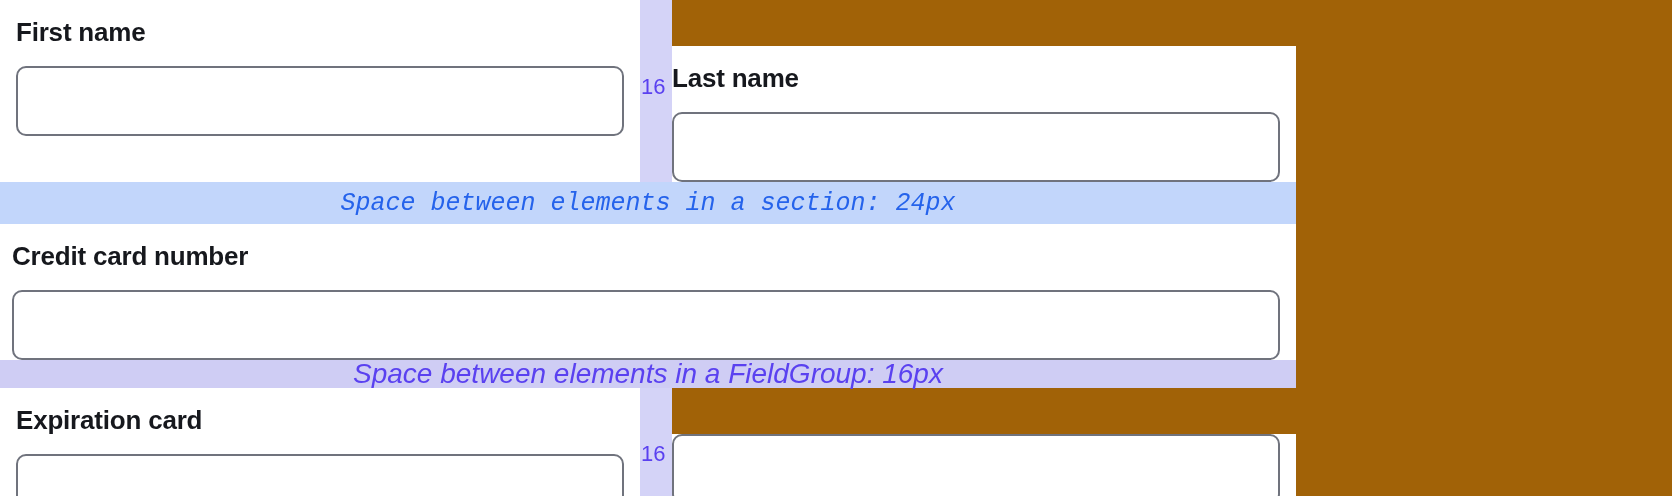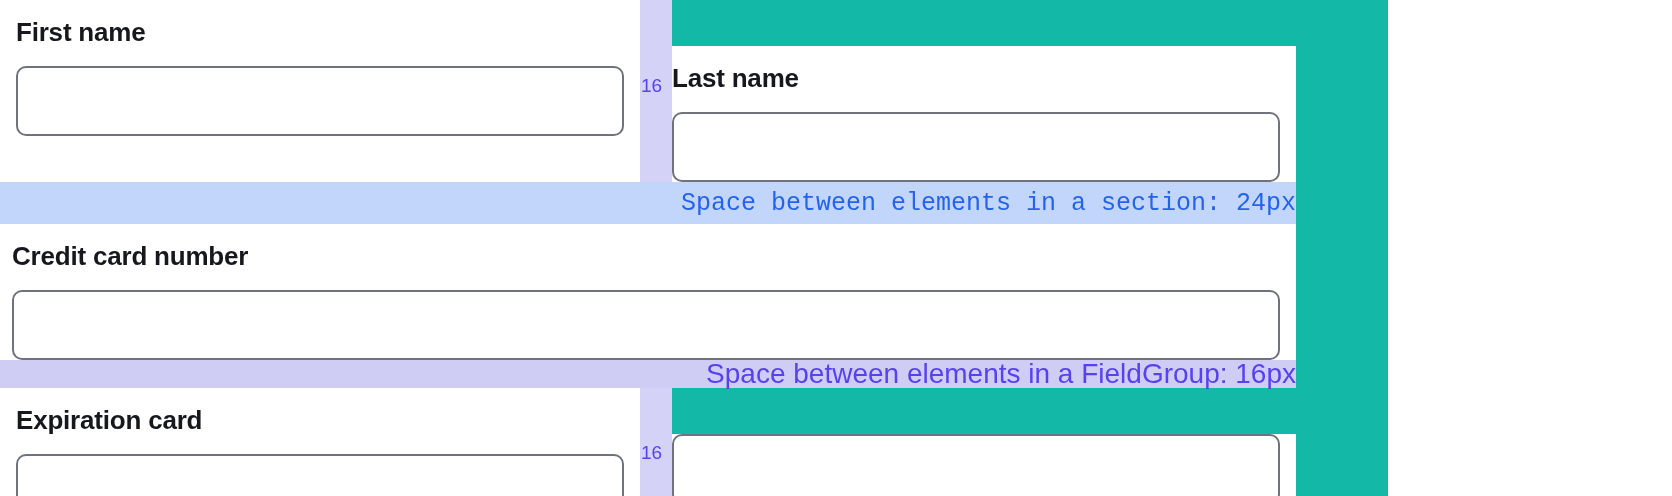--- a/index.html
+++ b/index.html
@@ -10,23 +10,23 @@
   body {
     width: 1672px;
     height: 496px;
     overflow: hidden;
     font-family: "Liberation Sans", sans-serif;
     -webkit-font-smoothing: antialiased;
   }
 
   .canvas {
     position: relative;
-    width: 1388px;
+    width: 1672px;
     height: 496px;
-    background: #14b8a6;
+    background: #a16207;
   }
 
   
   .content {
     position: absolute;
     left: 0;
     top: 0;
     width: 1296px;
   }
 
@@ -58,21 +58,21 @@
     flex: 0 0 32px;
     background: #d4d3f7;
     display: flex;
     align-items: center;
     justify-content: flex-start;
   }
   .gap-strip-label {
     position: absolute;
     left: 1px;
     top: 76px;
-    font-size: 19px;
+    font-size: 22px;
     line-height: 1;
     color: #5a41f0;
     font-family: "Liberation Sans", sans-serif;
     white-space: nowrap;
   }
   .gap-strip.bottom .gap-strip-label {
     top: 55px;
   }
 
   .field-label {
@@ -108,22 +108,23 @@
     padding-right: 16px;
     background: #ffffff;
   }
 
   
   .anno-band {
     box-sizing: border-box;
     width: 1296px;
     display: flex;
     align-items: center;
-    justify-content: flex-end;
+    justify-content: center;
     white-space: nowrap;
+    font-style: italic;
   }
   .anno-section {
     height: 42px;
     background: #c2d6fb;
     color: #2563eb;
     font-family: "Liberation Mono", monospace;
     font-size: 25px;
     letter-spacing: 0px;
   }
   .anno-fieldgroup {

